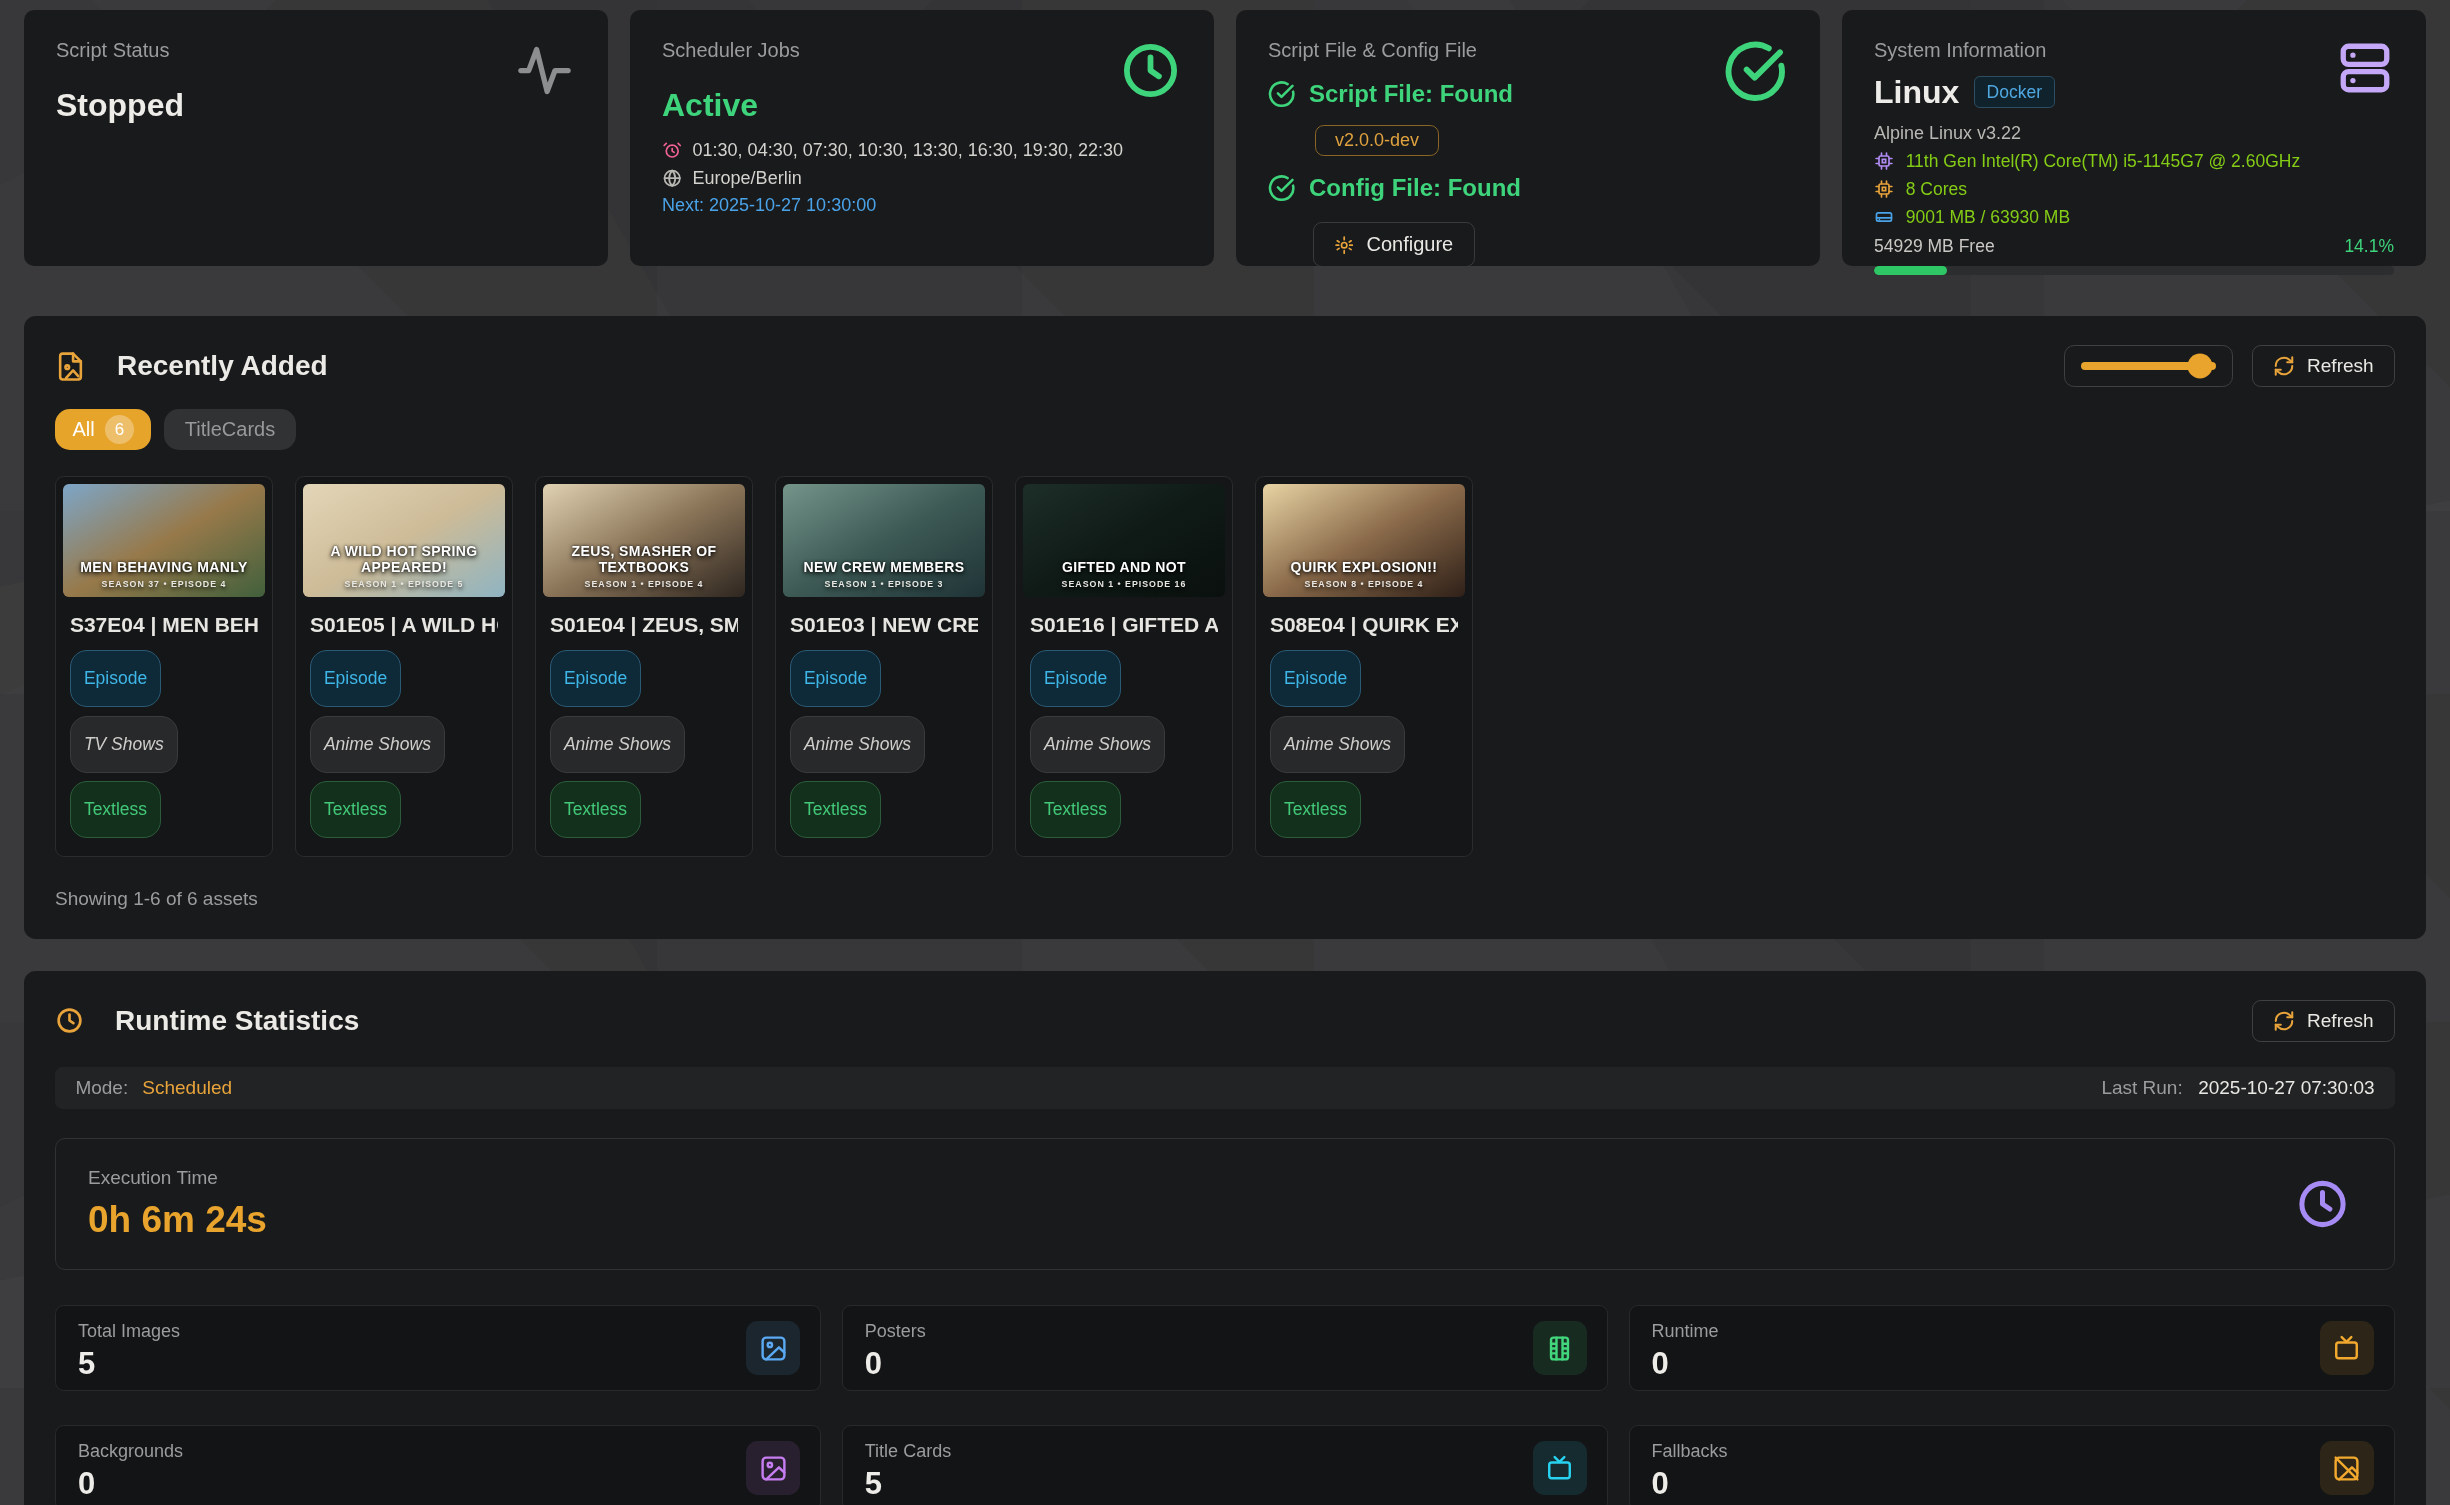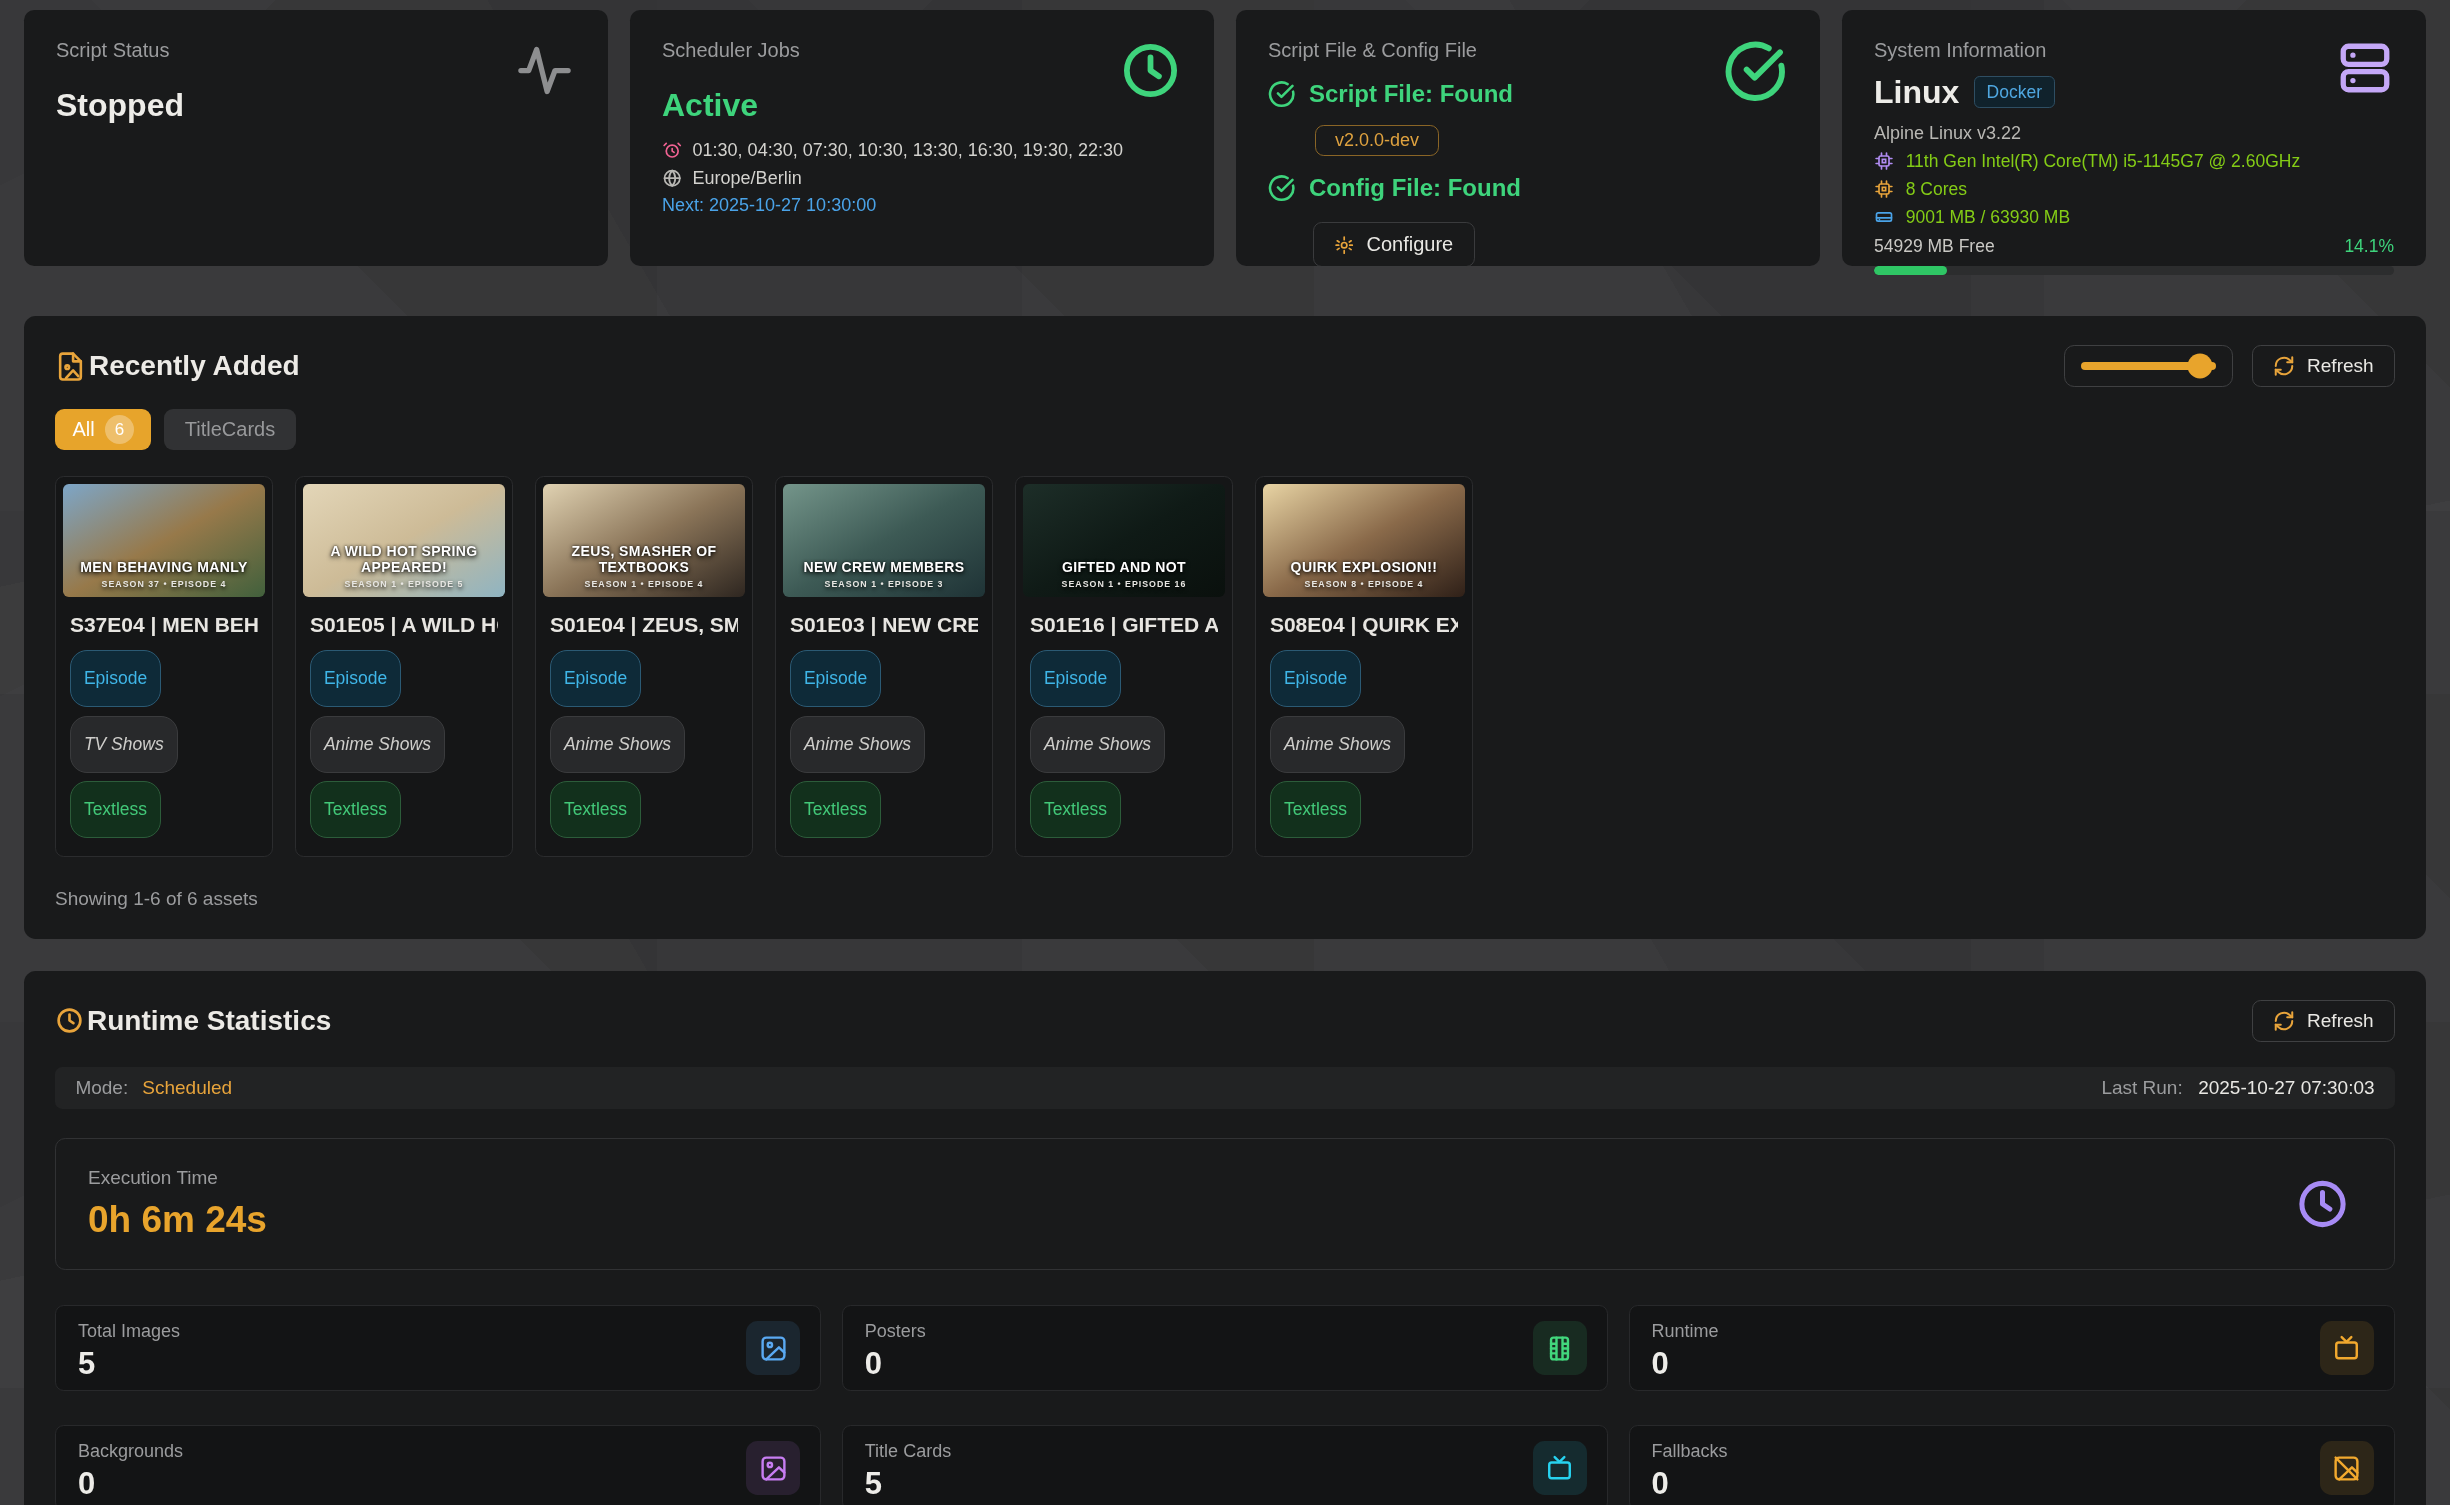--- a/index.html
+++ b/index.html
@@ -56,33 +56,33 @@
   .mem-free { font-size:17.5px; color:#c9c8c4; }
   .mem-pct { font-size:17.5px; color:#3ed47c; }
   .progress { margin-top:8.8px; height:8.8px; border-radius:4.4px; background:#2c2d2e; overflow:hidden; }
   .progress-fill { height:100%; border-radius:4.4px; background:#2fc665; }
 
   
   .panel { background:#191a1b; border-radius:11.7px; padding:29px 31px; margin-top:50px; }
   .panel.runtime { margin-top:32px; min-height:715px; }
   .panel-head { display:flex; align-items:center; }
   .panel-head .icon { color:#e8a43b; }
-  .panel-title { font-size:28px; font-weight:bold; color:#eceae6; margin-left:3px;text-align:right; }
+  .panel-title { font-size:28px; font-weight:bold; color:#eceae6; margin-left:31px;text-align:right; }
   .refresh-btn { display:inline-flex; align-items:center; gap:11.7px; background:transparent; border:0.7px solid #3f4042;
                  border-radius:8.8px; height:42px; padding:0 20.4px; font-size:19px; color:#e9e8e4; cursor:pointer; }
   .refresh-btn svg { color:#e8a43b; }
 
   .slider-box { border:0.7px solid #3f4042; border-radius:10.2px; height:42px; width:169px; display:flex;
                 align-items:center; padding:0 16px; margin-right:19px; }
   .slider-track { position:relative; flex:1; height:8px; border-radius:4.4px; background:#e8a42c; cursor:pointer; }
   .slider-knob { position:absolute; top:50%; transform:translate(-50%,-50%); width:25px; height:25px;
                  border-radius:50%; background:#e8a42c; cursor:grab; }
 
   .filters { display:flex; gap:13px; margin-top:22px; }
-  .pill { display:inline-flex; align-items:center; gap:10.2px; height:41px; border-radius:9px; border:none;
+  .pill { display:inline-flex; align-items:center; gap:10.2px; height:41px; border-radius:15px; border:none;
           font-size:20px; cursor:pointer; }
   .pill.active { background:#e7a42b; color:#ffffff; padding:0 17.5px; }
   .pill .count { width:29px; height:29px; border-radius:50%; background:rgba(255,255,255,.3); color:#fff;
                  font-size:17px; display:flex; align-items:center; justify-content:center; }
   .pill.inactive { background:#313234; color:#98999b; padding:0 20.4px; }
 
   .assets-row { display:flex; gap:22px; margin-top:26px; }
   .asset { width:218px; background:#151617; border:0.7px solid #2b2c2e; border-radius:8.8px; padding:6.6px 6.6px 17.5px; cursor:pointer; }
   .thumb { position:relative; height:113px; border-radius:5.8px; overflow:hidden; }
   .thumb-text { position:absolute; left:0; right:0; bottom:7.3px; text-align:center; }

